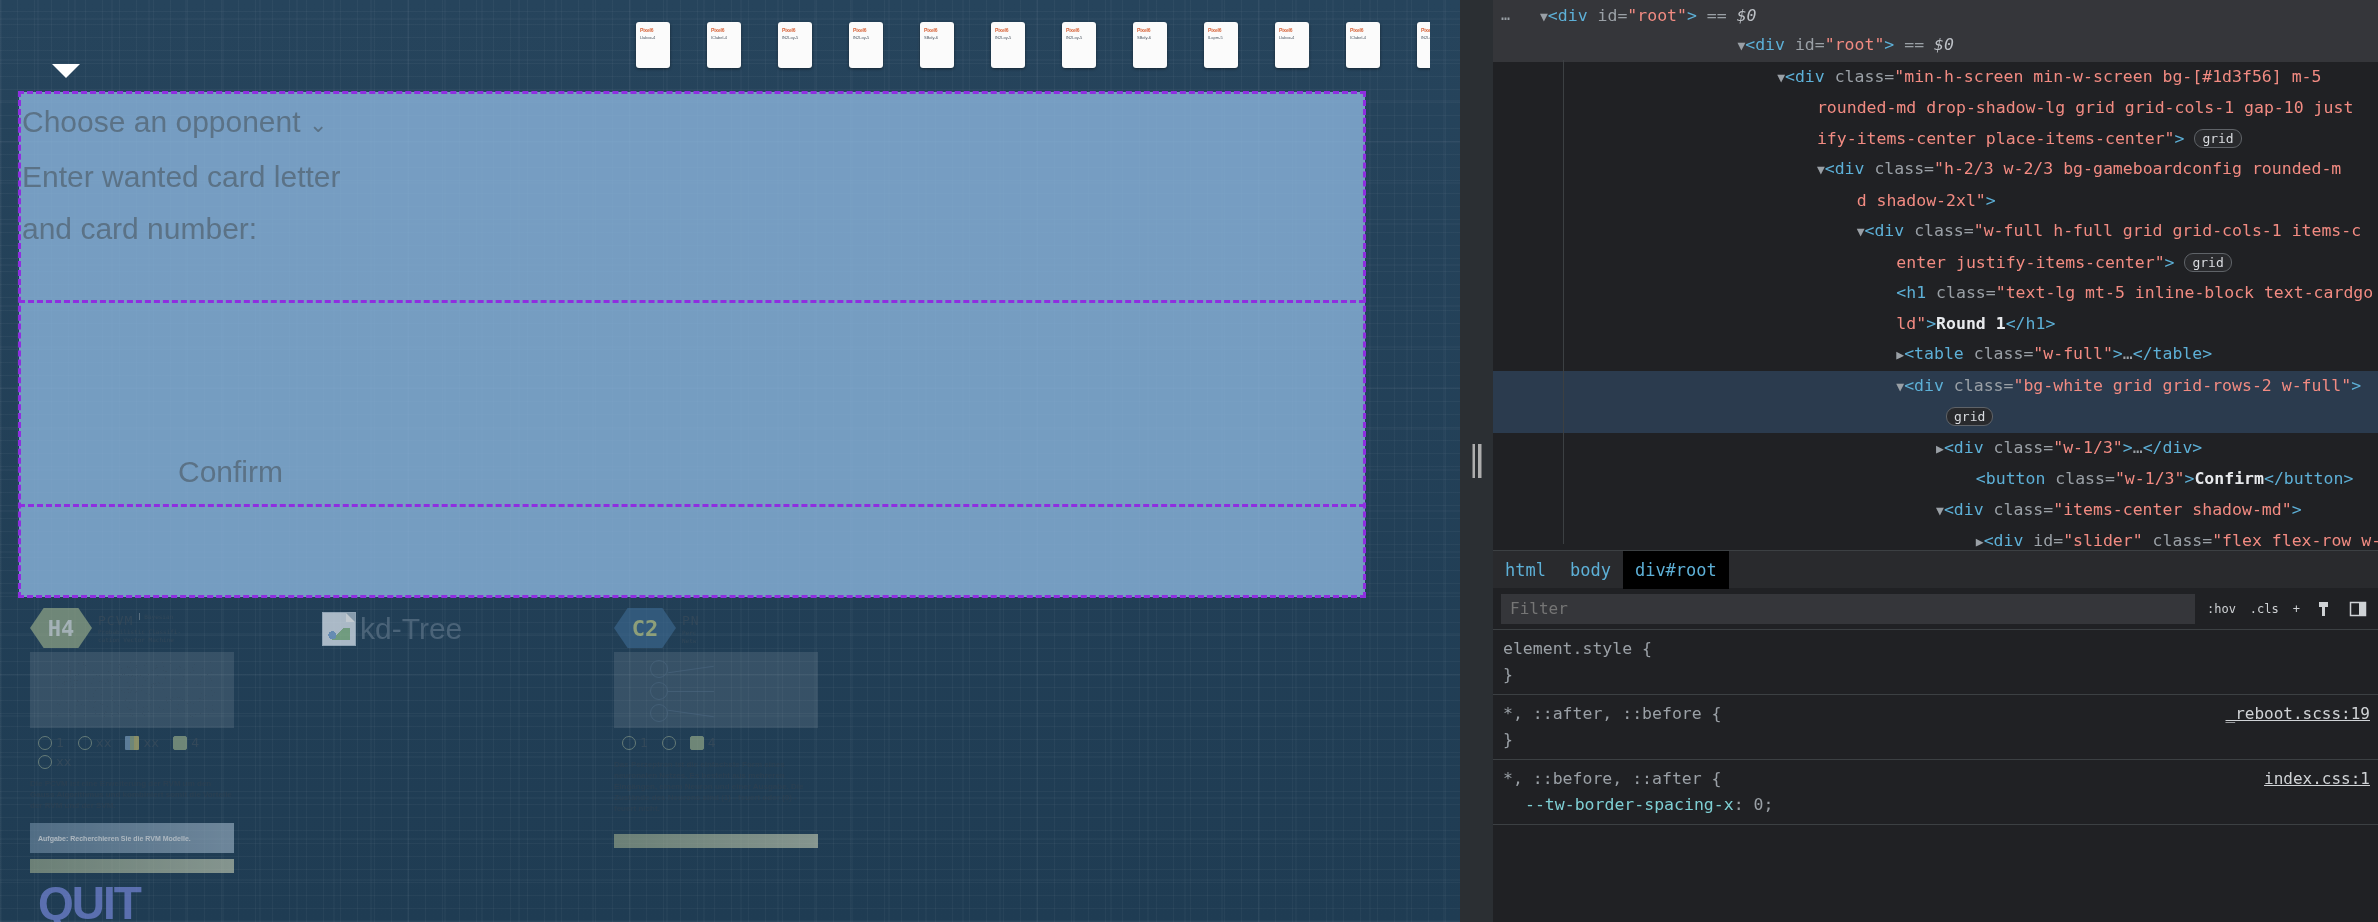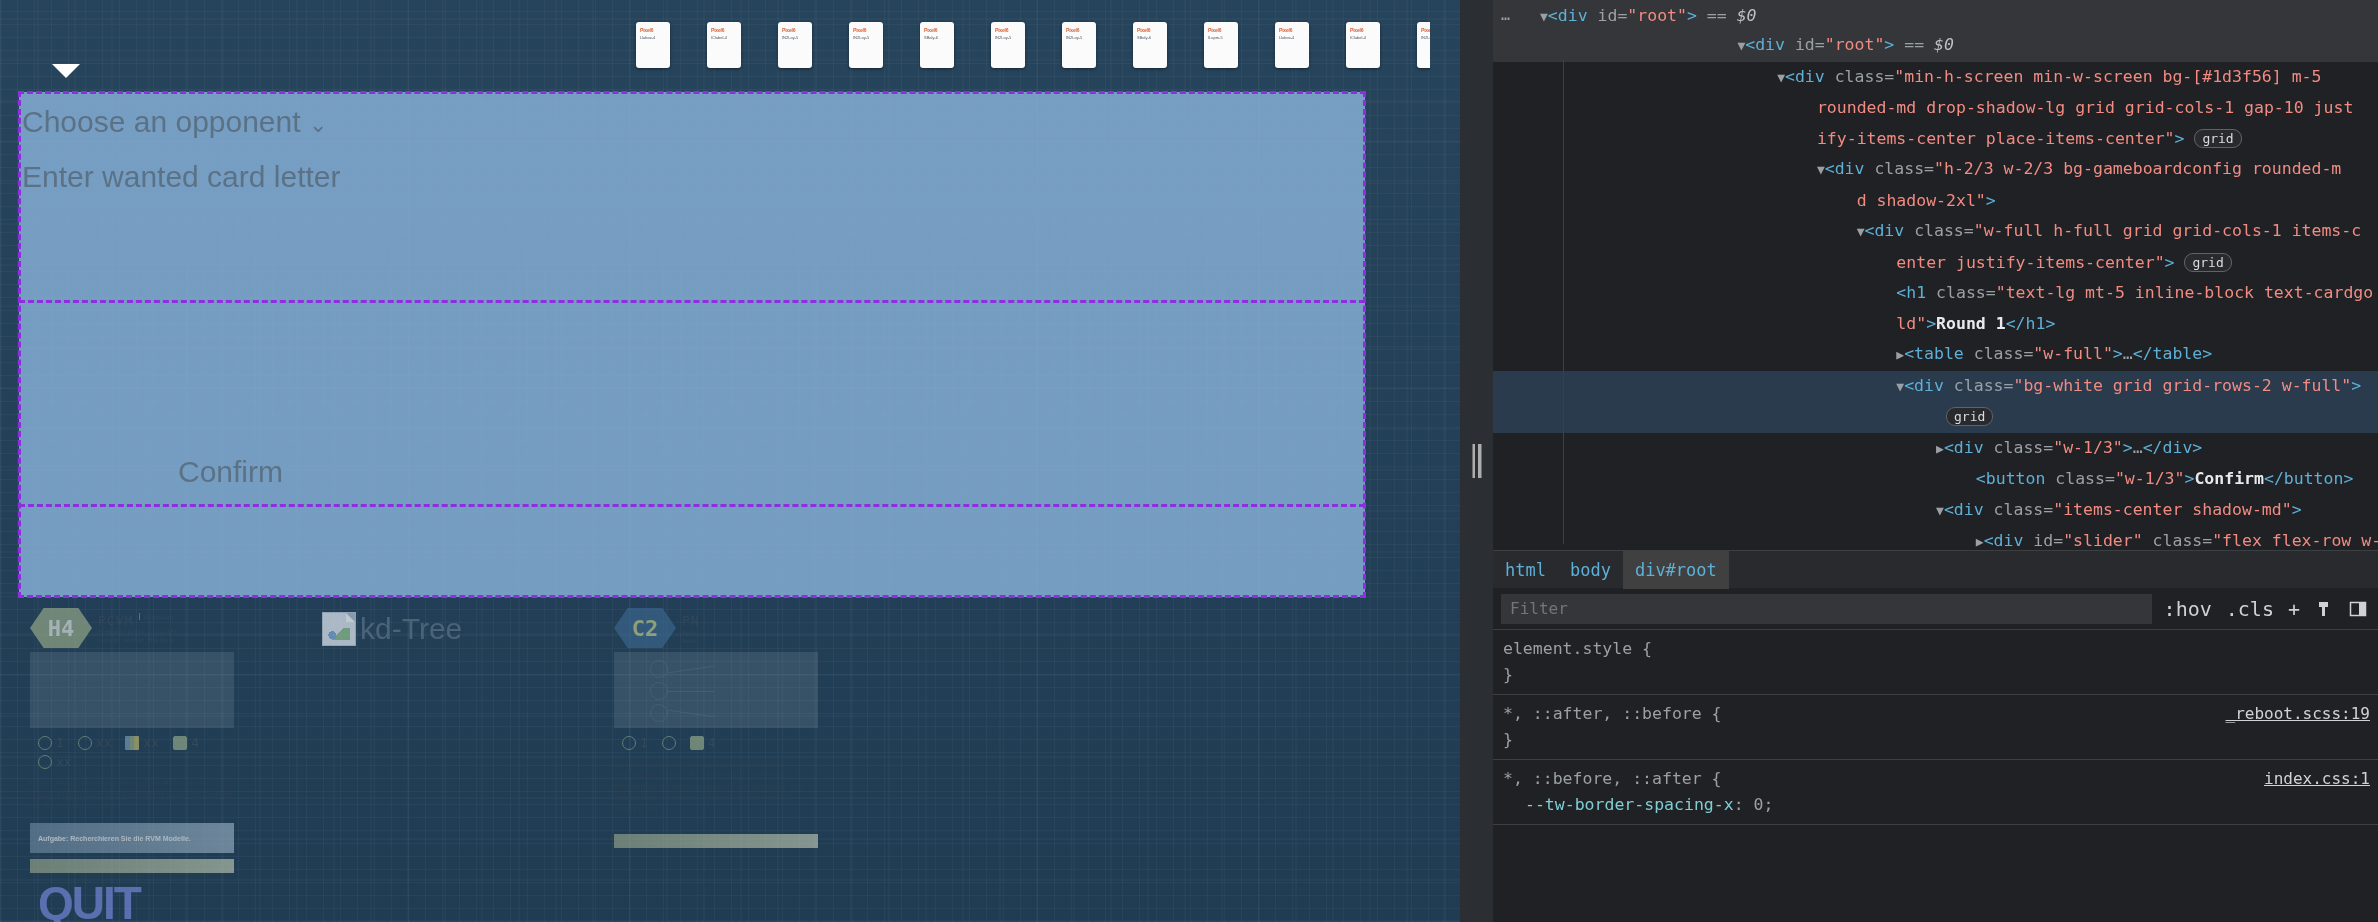--- a/index.html
+++ b/index.html
@@ -142,33 +142,33 @@
   .attrv { color:#f28b82; }
   .txt { color:#e8eaed; font-weight:700; }
   .eq { color:#9aa0a6; }
   .dollar { color:#bdc1c6; font-style:italic; }
   .badge { display:inline-block; border:1px solid #5f6368; border-radius:9px;
            padding:0 7px; font-size:13px; color:#dadce0; background:#292a2d; line-height:17px; vertical-align:1px;}
 
   .crumbs { height: 38px; background:#292a2d; display:flex; align-items:center;
             border-top:1px solid #3c4043; font-size:17px; }
   .crumb { padding:0 12px; height:38px; display:flex; align-items:center; color:#5db0d7; }
-  .crumb.active { background:#404040; }
+  .crumb.active { background:#000000; }
 
   .tabs { height: 40px; background:#292a2d; display:flex; align-items:center;
           border-top:1px solid #3c4043; border-bottom:1px solid #3c4043; font-family:"Liberation Sans", sans-serif;}
   .tab { height:40px; padding:0 16px; display:flex; align-items:center; color:#9aa0a6; font-size:17px; }
   .tab.active { background:#000; color:#fff; }
   .tab.more { color:#9aa0a6; font-size:19px; }
 
   .filterbar { height:42px; background:#202124; display:flex; align-items:center;
                gap:10px; padding:5px 8px; border-bottom:1px solid #3c4043;}
   .filter-input { flex:1; height:30px; background:#35363a; border:none; color:#9aa0a6;
                   font-size:16px; padding:0 9px; font-family:"DejaVu Sans Mono", monospace; }
-  .fb-btn { color:#cfd2d5; font-size:20px; padding:0 2px; white-space:nowrap; }
+  .fb-btn { color:#cfd2d5; font-size:12px; padding:0 2px; white-space:nowrap; }
   .fb-ico { width:24px; height:24px; display:flex; align-items:center; justify-content:center; color:#cfd2d5; }
 
   .rule { padding: 6px 10px; border-bottom:1px solid #3c4043; position:relative; line-height:26px; }
   .sel { color:#9aa0a6; }
   .prop { color:#7ecfd4; }
   .val { color:#9aa0a6; }
   .src { position:absolute; right:8px; top:6px; color:#d0d3d6; text-decoration:underline; font-size:16px;}
 </style>
 </head>
 <body>
@@ -232,20 +232,21 @@
       <div class="hl-rowline r1"></div>
       <div class="hl-rowline r2"></div>
     </div>
 
     <div class="form-text">
       <span class="row">
         <span>Choose an opponent</span>
         <span class="caret">⌄</span>
       </span>
       <span class="row">Enter wanted card letter</span>
+      <span class="row">and card number:</span>
     </div>
 
     <div class="confirm-label">Confirm</div>
 
     <div class="cards-row">
 
       <div class="big-card">
         <div class="bc-head">
           <div class="hexbadge g">H4</div>
           <div>

